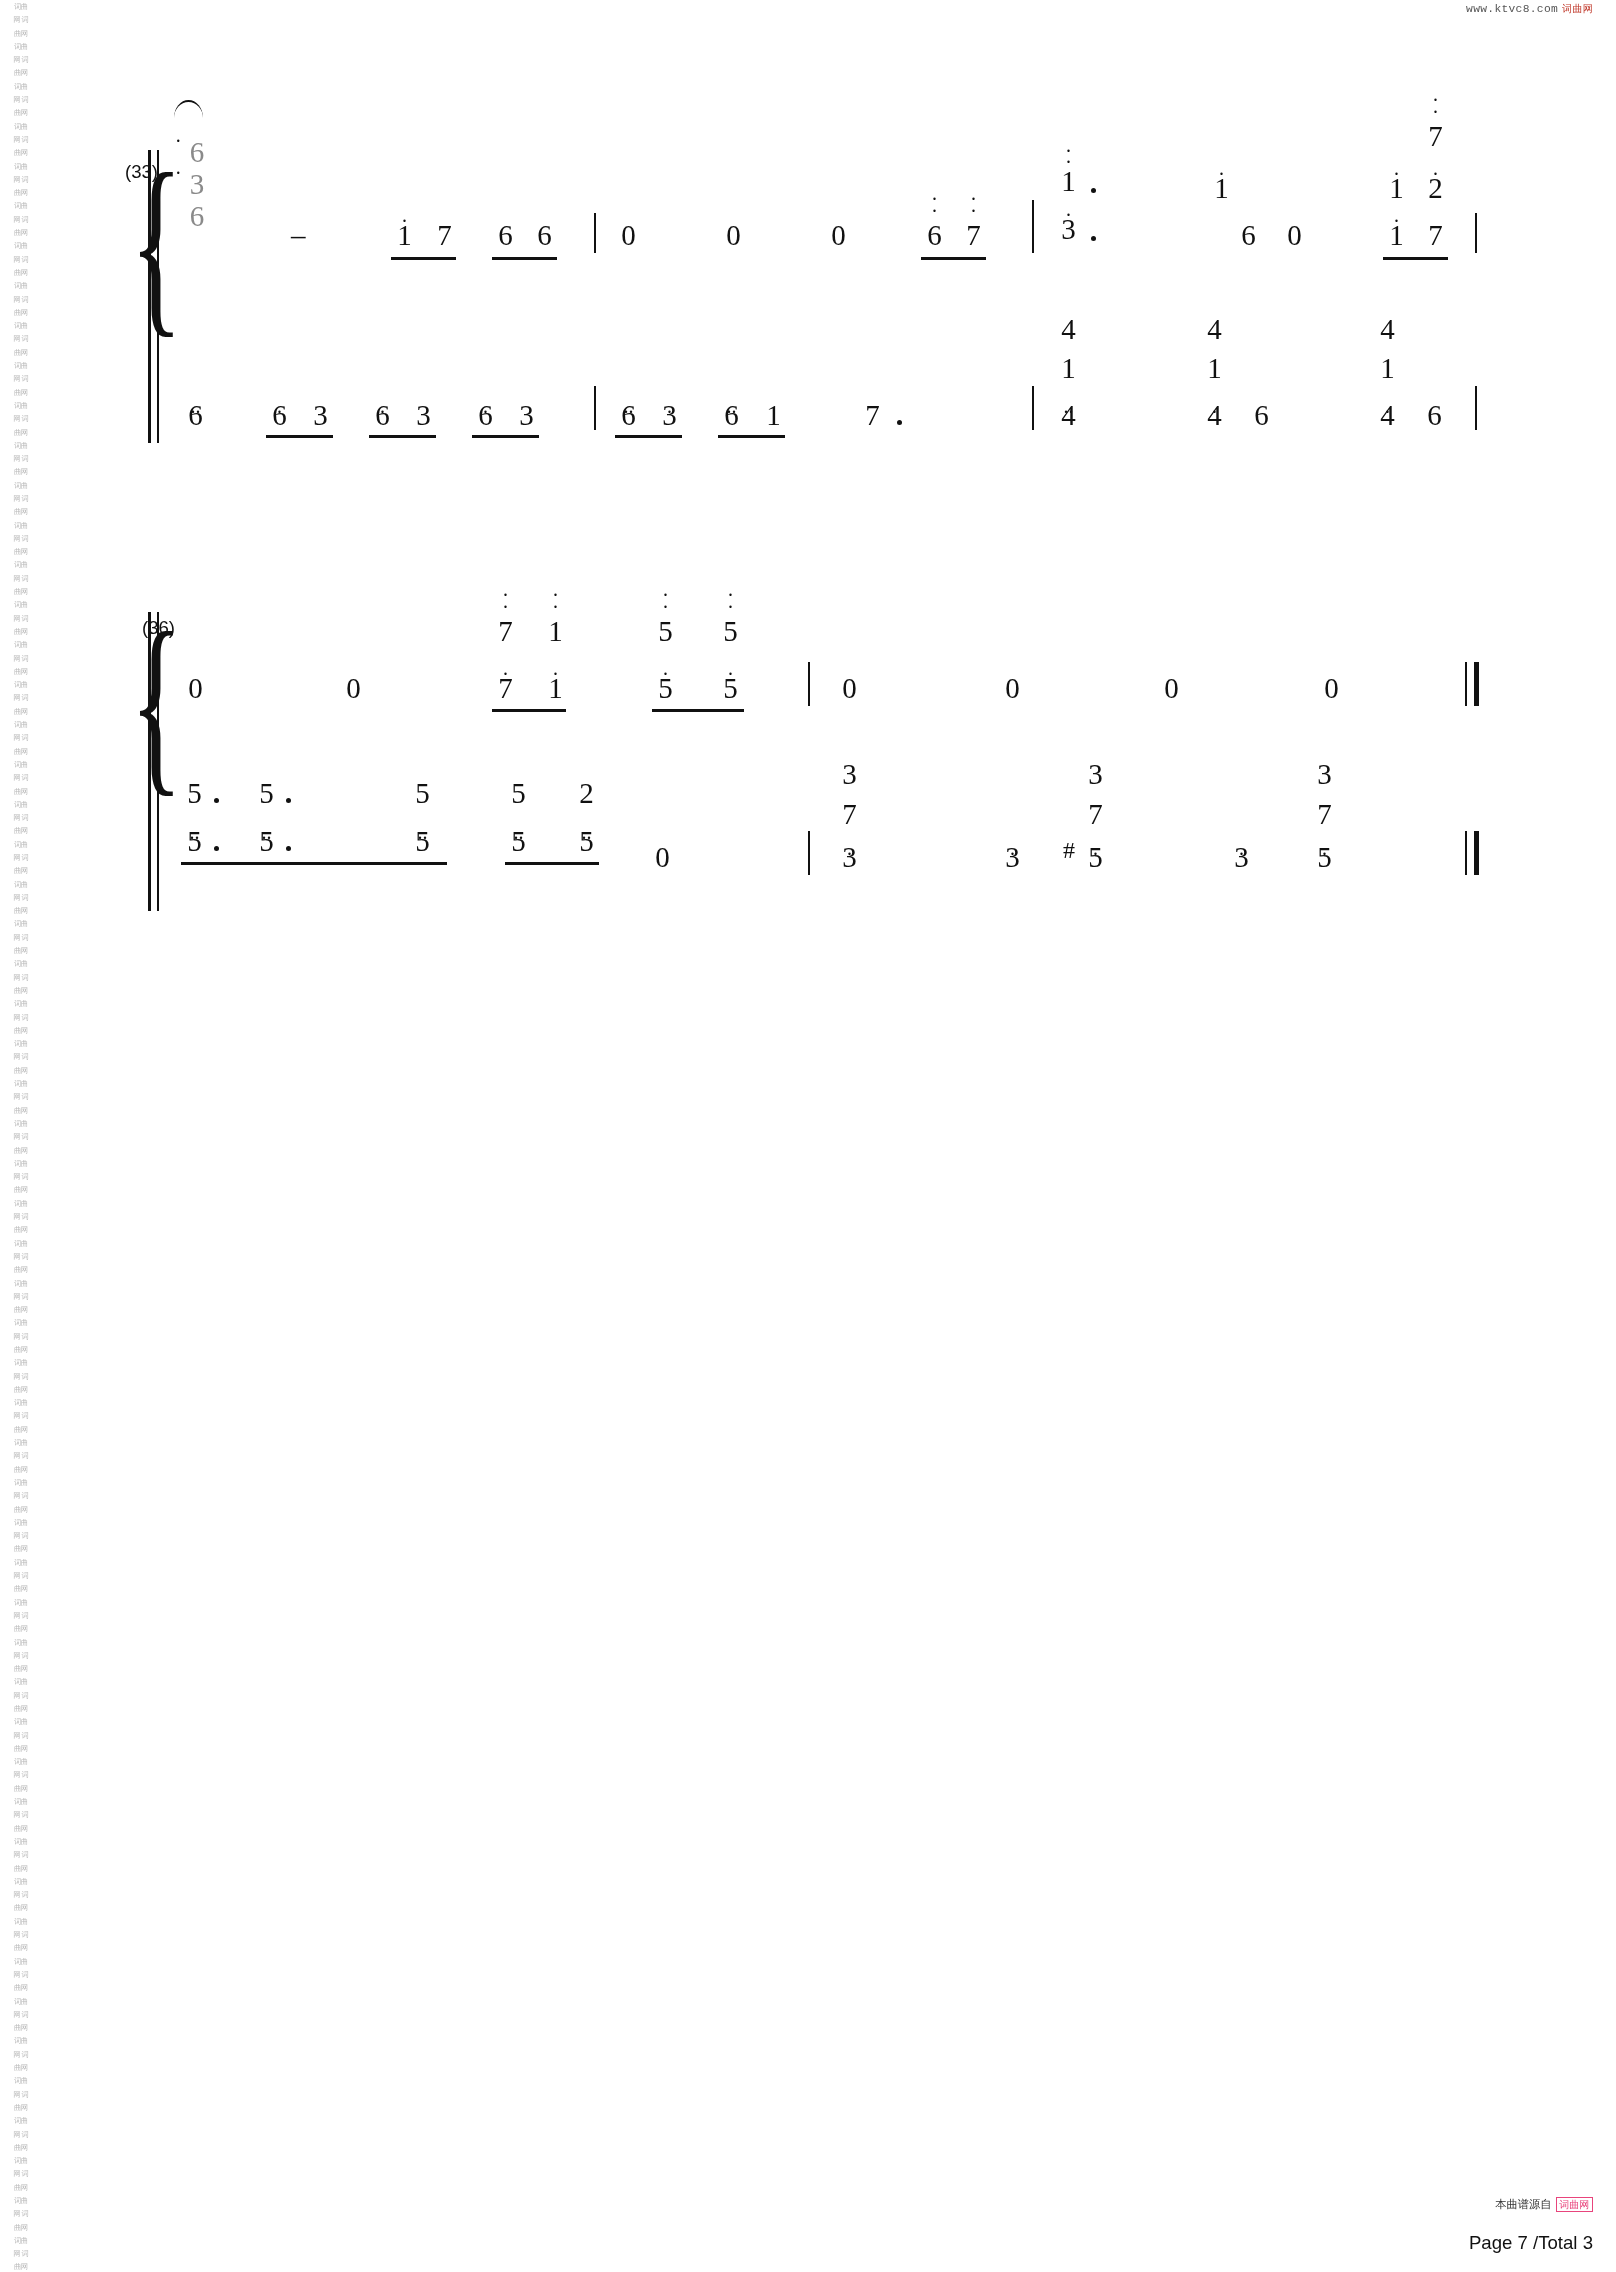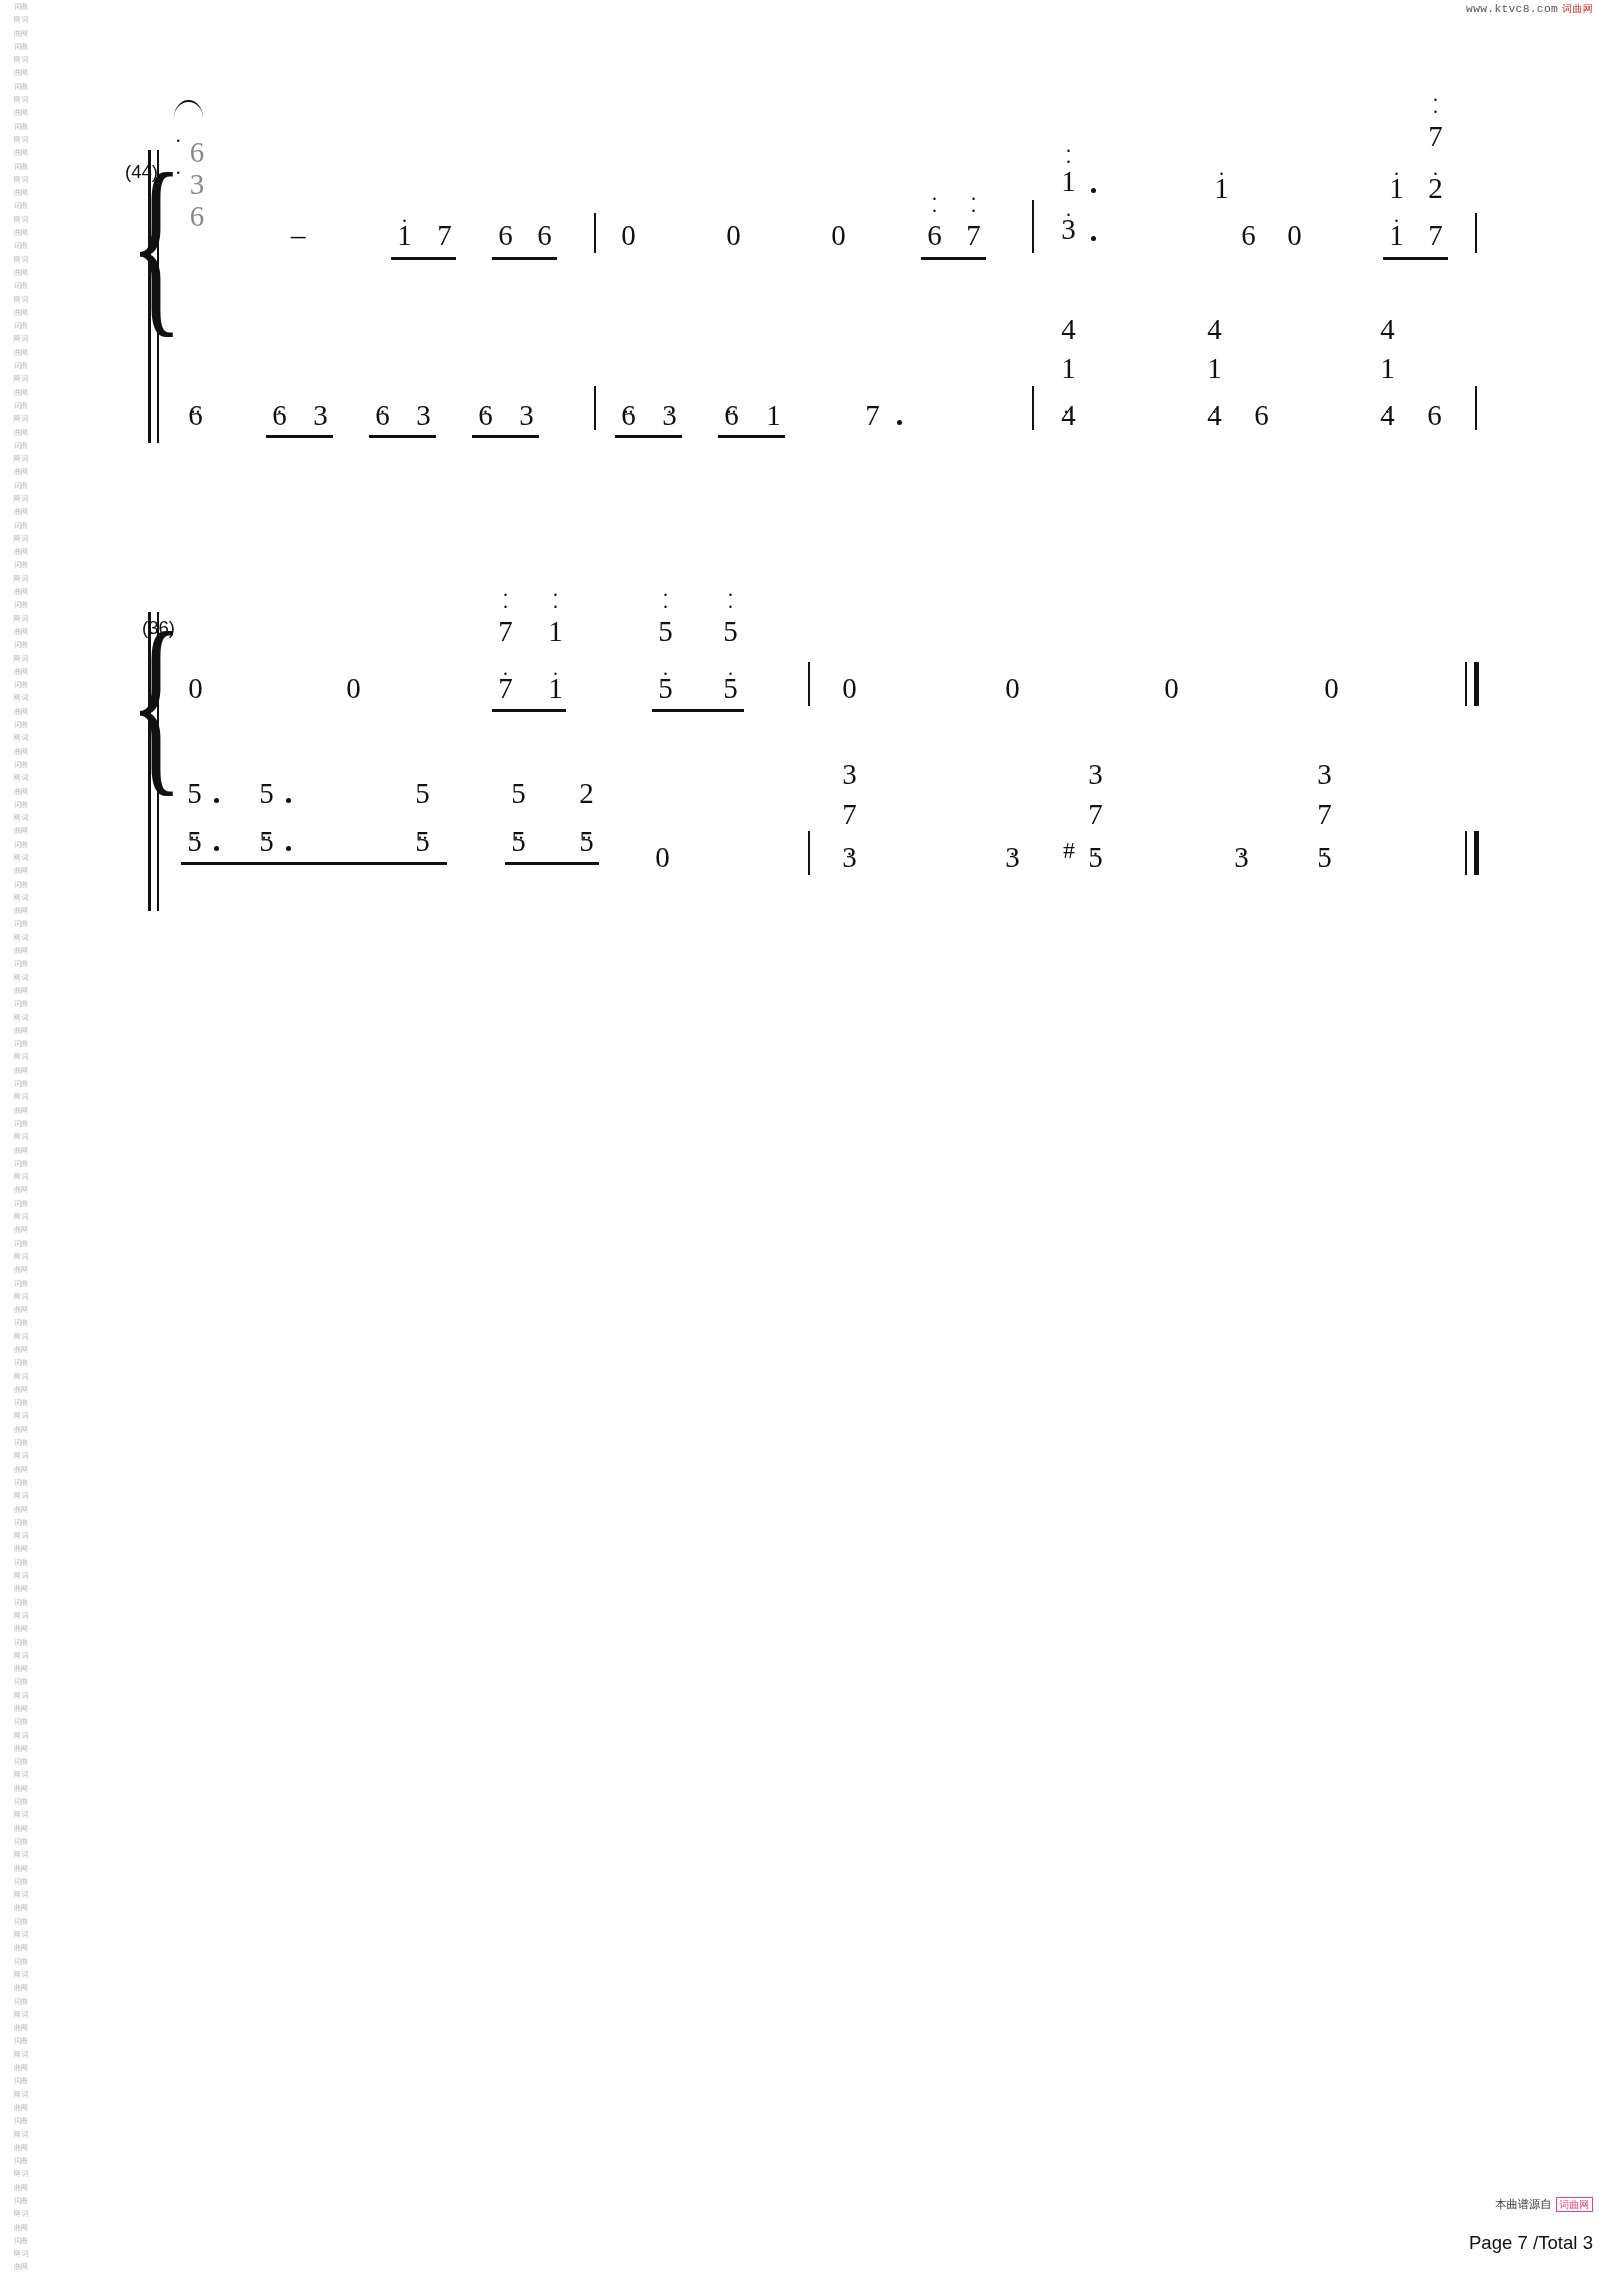--- a/index.html
+++ b/index.html
@@ -180,21 +180,21 @@
 <div id="page">
 
   <div class="tape-strip">词曲网 词曲网 词曲网 词曲网 词曲网 词曲网 词曲网 词曲网 词曲网 词曲网 词曲网 词曲网 词曲网 词曲网 词曲网 词曲网 词曲网 词曲网 词曲网 词曲网 词曲网 词曲网 词曲网 词曲网 词曲网 词曲网 词曲网 词曲网 词曲网 词曲网 词曲网 词曲网 词曲网 词曲网 词曲网 词曲网 词曲网 词曲网 词曲网 词曲网 词曲网 词曲网 词曲网 词曲网 词曲网 词曲网 词曲网 词曲网 词曲网 词曲网 词曲网 词曲网 词曲网 词曲网 词曲网 词曲网 词曲网 词曲网 词曲网 词曲网 词曲网 词曲网 词曲网 词曲网 词曲网 词曲网 词曲网 词曲网 词曲网 词曲网 词曲网 词曲网 词曲网 词曲网 词曲网 词曲网 词曲网 词曲网 词曲网 词曲网 词曲网 词曲网 词曲网 词曲网 词曲网 词曲网 词曲网 词曲网 词曲网 词曲网 词曲网 词曲网 词曲网 词曲网 词曲网 词曲网 词曲网 词曲网 词曲网 词曲网 词曲网 词曲网 词曲网 词曲网 词曲网 词曲网 词曲网 词曲网 词曲网 词曲网 词曲网 词曲网 词曲网 词曲网 词曲网 词曲网 词曲网 词曲网 词曲网 词曲网 词曲网 词曲网 词曲网 词曲网 词曲网 词曲网 词曲网 词曲网 词曲网 词曲网 词曲网 词曲网 词曲网 词曲网 词曲网 词曲网 词曲网 词曲网 词曲网 词曲网 词曲网 词曲网 词曲网 词曲网 词曲网 词曲网 词曲网 词曲网 词曲网 词曲网 词曲网 词曲网 词曲网 词曲网 词曲网 词曲网 词曲网 词曲网 词曲网 词曲网 词曲网 词曲网 词曲网 词曲网 词曲网 词曲网 词曲网 词曲网 词曲网 词曲网 词曲网 词曲网 词曲网</div>
 
   <div class="watermark-top">
     <span>www.ktvc8.com</span><span class="brand">词曲网</span>
   </div>
 
   <div class="system">
 
-    <div class="measure-no" style="left:125px; top:161px;">(44)</div>
+    <div class="measure-no" style="left:125px; top:161px;">(33)</div>
 
     <div class="brace" style="left:130px; top:143px;">{</div>
     <div class="bracket-line" style="left:148px; top:150px; height:293px;"></div>
     <div class="bracket-line2" style="left:157px; top:150px; height:293px;"></div>
 
     <div class="grace-slur" style="left:174px; top:100px;"></div>
 
     <div class="chordstack greyed" style="left:181px; top:136px; width:32px;">
       <div style="position:relative;">
         <span>6</span>

